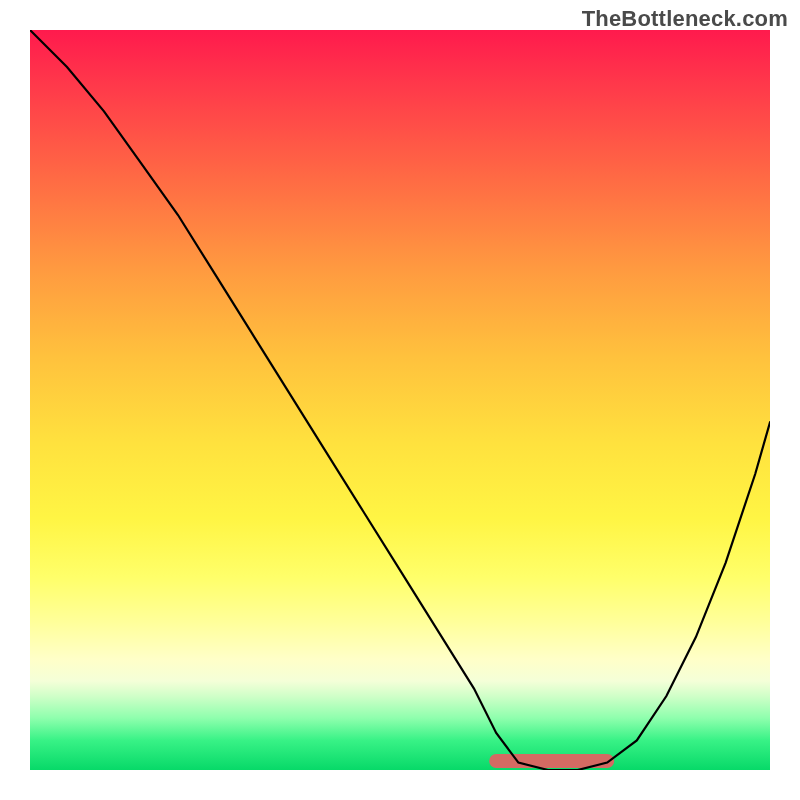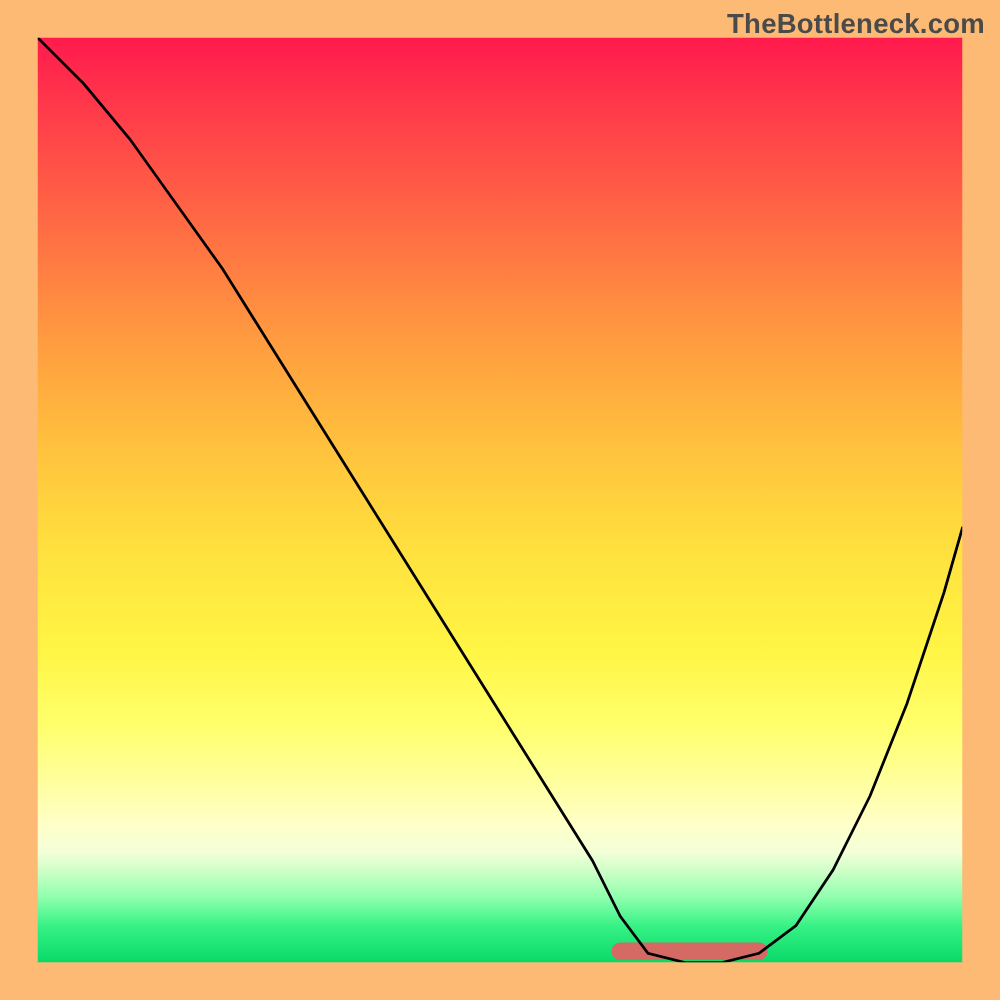--- a/index.html
+++ b/index.html
@@ -8,21 +8,21 @@
     width: 800px;
     height: 800px;
     background: #000;
     overflow: hidden;
     font-family: Arial, Helvetica, sans-serif;
   }
   .frame {
     position: relative;
     width: 800px;
     height: 800px;
-    background: #fdba74;
+    background: #ffffff;
   }
   .watermark {
     position: absolute;
     top: 6px;
     right: 12px;
     color: #4a4a4a;
     font-size: 22px;
     font-weight: 600;
     letter-spacing: 0.2px;
   }

